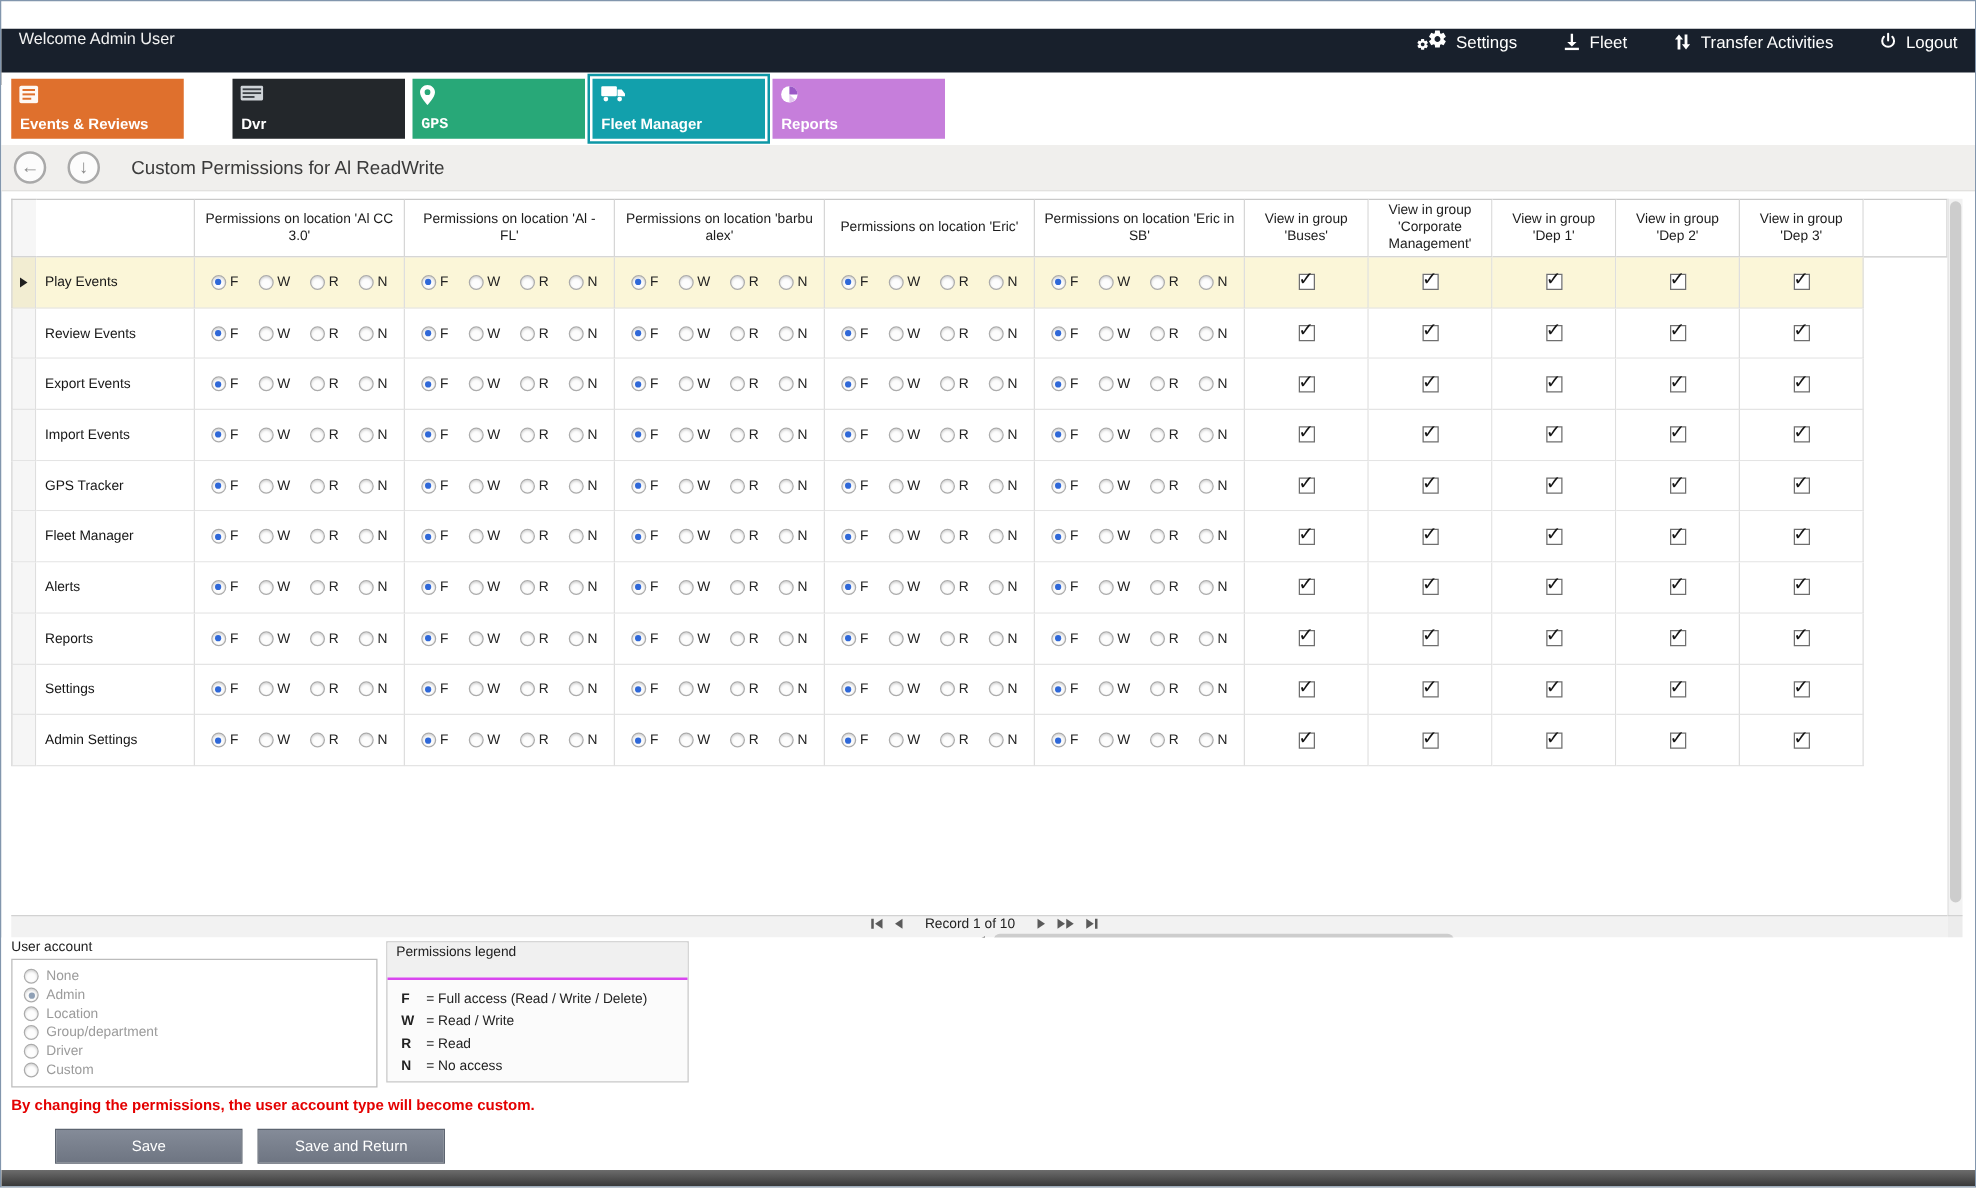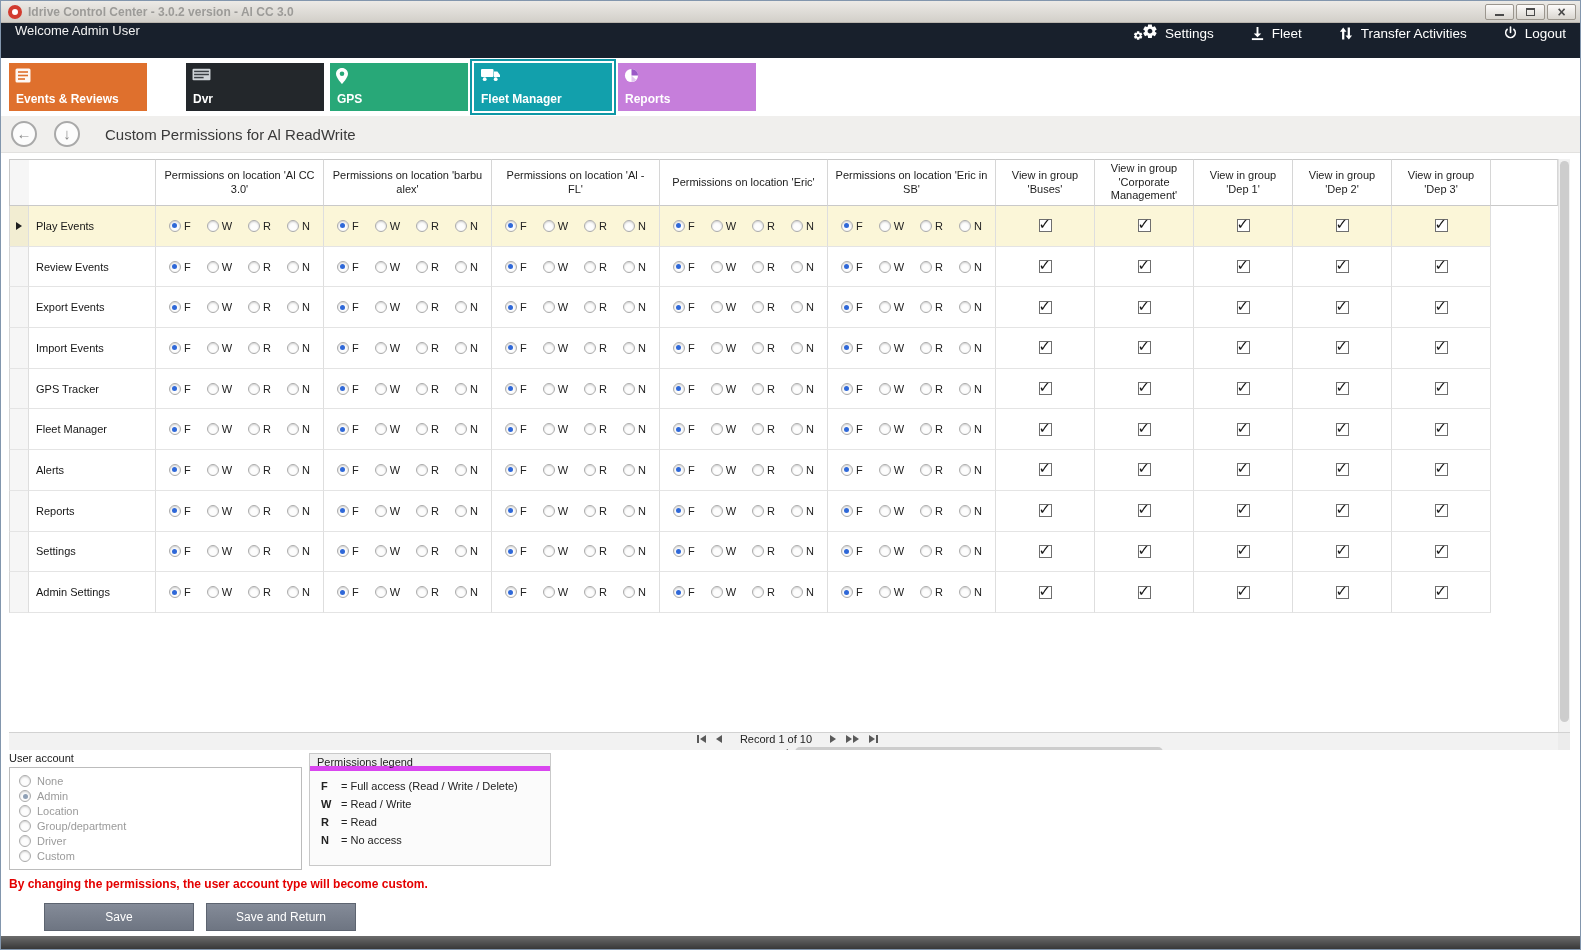--- a/index.html
+++ b/index.html
@@ -83,49 +83,34 @@
   .vscroll{position:absolute;right:0;top:0;bottom:18px;width:12px;background:#f2f2f2;border-left:1px solid #e2e2e2;}
   .vs-thumb{position:absolute;left:1px;right:1px;top:2px;bottom:10px;background:#cdcdcd;border-radius:6px;cursor:pointer;}
   .scroll-corner{position:absolute;right:0;bottom:0;width:12px;height:18px;background:#ececec;border-top:1px solid #d2d2d2;}
 
   
   .bottom{position:absolute;top:749px;left:0;right:0;bottom:0;background:#fff;}
   .ua-label{position:absolute;left:8px;top:2px;font-size:11px;color:#1c1c1c;}
   .ua-box{position:absolute;left:8px;top:17px;width:293px;height:103px;border:1px solid #bcbcbc;background:#fff;padding:7px 9px;display:flex;flex-direction:column;justify-content:space-between;}
   .ua-option{display:flex;align-items:center;gap:6px;font-size:11px;color:#9b9b9b;cursor:pointer;}
   .legend{position:absolute;left:308px;top:3px;width:242px;height:113px;border:1px solid #c9c9c9;background:#fbfbfb;}
-  .legend-header{height:17px;background:#f0f0f0;border-bottom:5px solid #d946ef;font-size:11px;color:#222;padding:2px 7px;}
+  .legend-header{height:30px;background:#f0f0f0;border-bottom:2px solid #d946ef;font-size:11px;color:#222;padding:2px 7px;}
   .legend-body{padding:9px 11px;display:flex;flex-direction:column;gap:6px;}
   .legend-row{display:flex;font-size:11px;color:#222;}
   .legend-key{font-weight:bold;width:20px;flex:none;}
   .warning{position:absolute;left:8px;top:127px;font-size:12px;font-weight:bold;color:#e40000;}
   .btnrow{position:absolute;left:0;top:149px;right:0;height:36px;display:flex;align-items:center;gap:12px;padding-left:43px;}
   .btn{width:150px;height:28px;background:linear-gradient(#848b98,#6e7582);border:1px solid #5d6470;color:#fff;font-size:12px;display:flex;align-items:center;justify-content:center;cursor:pointer;}
   .bottomband{position:absolute;left:0;right:0;bottom:0;height:13px;background:linear-gradient(#6c6c6c,#383838);}
 </style>
 </head>
 <body>
 
 <div class="window">
 
-  <div class="titlebar">
-    <span class="app-icon"></span>
-    <span class="titlebar-title">Idrive Control Center - 3.0.2 version - Al CC 3.0</span>
-    <div class="win-controls">
-      <div class="win-btn">
-          <span class="glyph-min"></span>
-        </div>
-      <div class="win-btn">
-          <span class="glyph-max"></span>
-        </div>
-      <div class="win-btn">
-          <span class="glyph-close"></span>
-        </div>
-    </div>
-  </div>
 
   <div class="menubar">
     <span class="welcome">Welcome Admin User</span>
     <div class="actions">
         <div class="action">
           <span class="aicon">
             <svg width="25" height="20" viewBox="0 0 34 27">
               <g fill="#ffffff">
                 <g transform="translate(0,10) scale(0.58)">
                   <path d="M9.25 22l-.4-3.2q-.325-.125-.613-.3t-.562-.375l-2.975 1.25L2 14.625l2.575-1.95Q4.55 12.5 4.55 12.337v-.675q0-.162.025-.337L2 9.375l2.7-4.75 2.975 1.25q.275-.2.575-.375t.6-.3l.4-3.2h5.5l.4 3.2q.325.125.613.3t.562.375l2.975-1.25 2.7 4.75-2.575 1.95q.025.175.025.338v.674q0 .163-.05.338L22 14.625l-2.7 4.75-2.95-1.25q-.275.2-.575.375t-.6.3l-.4 3.2zm2.8-6.5q1.45 0 2.475-1.025T15.55 12t-1.025-2.475T12.05 8.5q-1.475 0-2.488 1.025T8.55 12t1.013 2.475T12.05 15.5z"></path>
@@ -184,21 +169,21 @@
         <span class="tab-icon">
           <svg width="19" height="13" viewBox="0 0 18 12">
             <rect x="0.5" y="0.5" width="17" height="11" rx="1" fill="#cfd4d8"></rect>
             <rect x="2" y="2.4" width="14" height="1.4" fill="#3a3f44"></rect>
             <rect x="2" y="5.3" width="14" height="1.4" fill="#3a3f44"></rect>
             <rect x="2" y="8.2" width="9" height="1.4" fill="#3a3f44"></rect>
           </svg>
         </span>
         <span class="tab-label">Dvr</span>
       </div>
-      <div class="tab" style="background: rgb(40, 168, 120);">
+      <div class="tab" style="background: rgb(40, 168, 120); font-family: Liberation Mono, monospace;">
         <span class="tab-icon">
           <svg width="12" height="16" viewBox="0 0 12 16">
             <path d="M6 0C2.7 0 0 2.6 0 5.8 0 10 6 16 6 16s6-6 6-10.2C12 2.6 9.3 0 6 0zm0 8a2.3 2.3 0 1 1 0-4.6A2.3 2.3 0 0 1 6 8z" fill="#fff"></path>
           </svg>
         </span>
         <span class="tab-label">GPS</span>
       </div>
       <div class="tab selected" style="background: rgb(18, 160, 172);">
         <span class="tab-icon">
           <svg width="21" height="14" viewBox="0 0 20 14">
@@ -230,22 +215,22 @@
         <span class="icon-down"></span>
       </div>
     <span class="page-title">Custom Permissions for Al ReadWrite</span>
   </div>
 
   <div class="grid">
     <div class="thead">
         <div class="th gutter-h"></div>
         <div class="th label-h"></div>
         <div class="th perm-h">Permissions on location 'Al CC 3.0'</div>
+        <div class="th perm-h">Permissions on location 'Al - FL'</div>
         <div class="th perm-h">Permissions on location 'barbu alex'</div>
-        <div class="th perm-h">Permissions on location 'Al - FL'</div>
         <div class="th perm-h">Permissions on location 'Eric'</div>
         <div class="th perm-h">Permissions on location 'Eric in SB'</div>
         <div class="th group-h">View in group 'Buses'</div>
         <div class="th group-h">View in group 'Corporate Management'</div>
         <div class="th group-h">View in group 'Dep 1'</div>
         <div class="th group-h">View in group 'Dep 2'</div>
         <div class="th group-h">View in group 'Dep 3'</div>
         <div class="th filler-h"></div>
       </div>
     <div>

